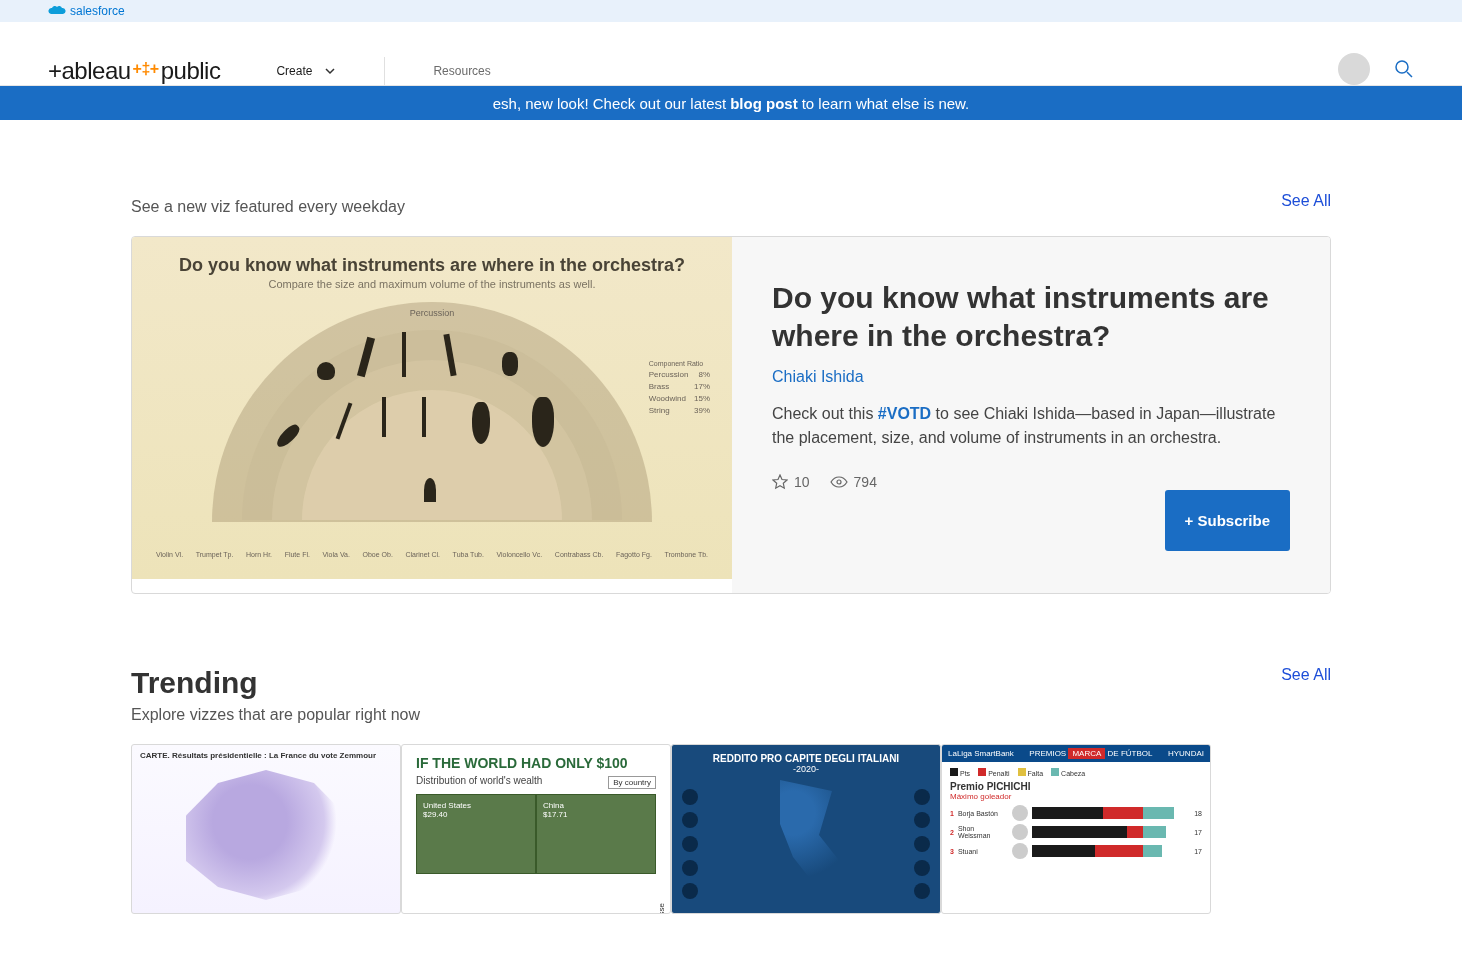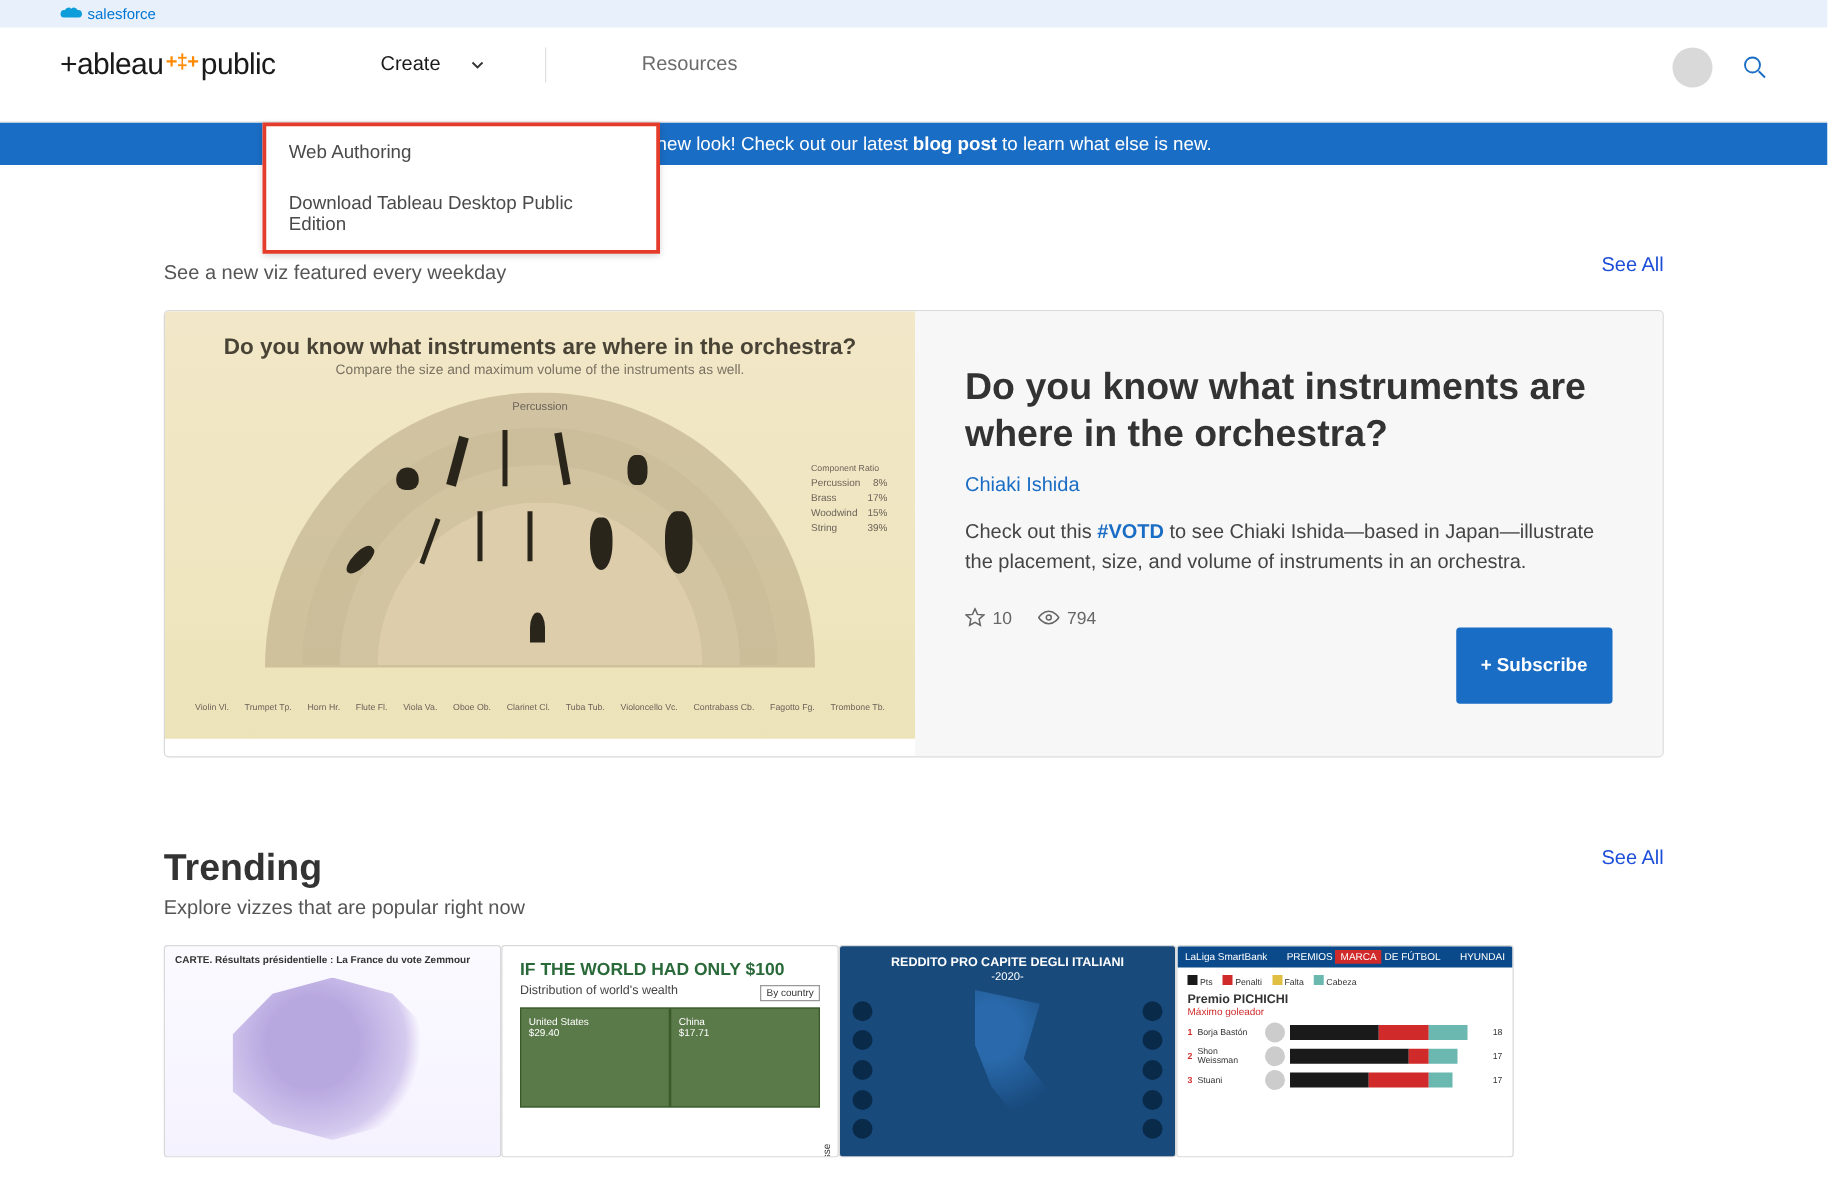--- a/index.html
+++ b/index.html
@@ -1,23 +1,23 @@
 <!DOCTYPE html>
 <html><head>
 <meta charset="utf-8">
 <style>
 * { box-sizing: border-box; margin: 0; padding: 0; }
 body { font-family: -apple-system, BlinkMacSystemFont, "Segoe UI", Helvetica, Arial, sans-serif; color: #333; background: #fff; width: 1462px; }
 .salesforce-bar { background: #e8f1fb; height: 22px; padding-left: 48px; display: flex; align-items: center; font-size: 12px; color: #0176d3; }
 .salesforce-bar svg { margin-right: 4px; }
-.header { display: flex; align-items: flex-start; height: 76px; padding: 16px 48px; border-bottom: 1px solid #e6e6e6; position: relative; }
+.header { display: flex; align-items: flex-end; height: 64px; padding: 0 48px; border-bottom: 1px solid #e6e6e6; position: relative; }
 .logo { display: flex; align-items: center; font-size: 24px; font-weight: 400; letter-spacing: -0.5px; color: #1a1a1a; }
 .logo-plus { color: #ff8a00; font-size: 16px; font-weight: bold; position: relative; top: -2px; margin: 0 2px; }
 .nav { display: flex; align-items: center; margin-left: 56px; gap: 48px; }
-.nav-item { font-size: 16px; color: #1a1a1a; display: flex; align-items: center; gap: 24px; cursor: pointer; margin-left: 28px; }
+.nav-item { font-size: 12px; color: #1a1a1a; display: flex; align-items: center; gap: 12px; cursor: pointer; }
 .nav-item.muted { color: #6b6b6b; }
 .nav-divider { width: 1px; height: 28px; background: #e0e0e0; }
 .header-right { margin-left: auto; display: flex; align-items: center; gap: 24px; }
 .avatar { width: 32px; height: 32px; border-radius: 50%; background: #d9d9d9; }
 .search-ico { width: 20px; height: 20px; }
 .dropdown { position: absolute; top: 76px; left: 210px; width: 318px; background: #fff; border: 3px solid #e43b2a; box-shadow: 0 2px 6px rgba(0,0,0,0.2); z-index: 10; }
 .dropdown-item { padding: 12px 18px; font-size: 15px; color: #4a4a4a; cursor: pointer; }
 .banner { background: #1a6dc4; color: #fff; height: 34px; display: flex; align-items: center; justify-content: center; font-size: 15px; }
 .banner b { font-weight: 600; margin: 0 4px; }
 .container { max-width: 1240px; margin: 0 auto; padding: 0 20px; }
@@ -97,24 +97,20 @@
       <span>Resources</span>
     </div>
   </div>
   <div class="header-right">
     <div class="avatar"></div>
     <svg class="search-ico" viewBox="0 0 20 20">
         <circle cx="8" cy="8" r="6" fill="none" stroke="#1a6dc4" stroke-width="1.5"></circle>
         <line x1="13" y1="13" x2="18" y2="18" stroke="#1a6dc4" stroke-width="1.5"></line>
       </svg>
   </div>
-  <div class="dropdown">
-    <div class="dropdown-item">Web Authoring</div>
-    <div class="dropdown-item">Download Tableau Desktop Public Edition</div>
-  </div>
 </div>
 
 <div class="banner">
   <span>esh, new look! Check out our latest</span>
   <b>blog post</b>
   <span>to learn what else is new.</span>
 </div>
 
 <div class="container">
   <div class="section-head">

